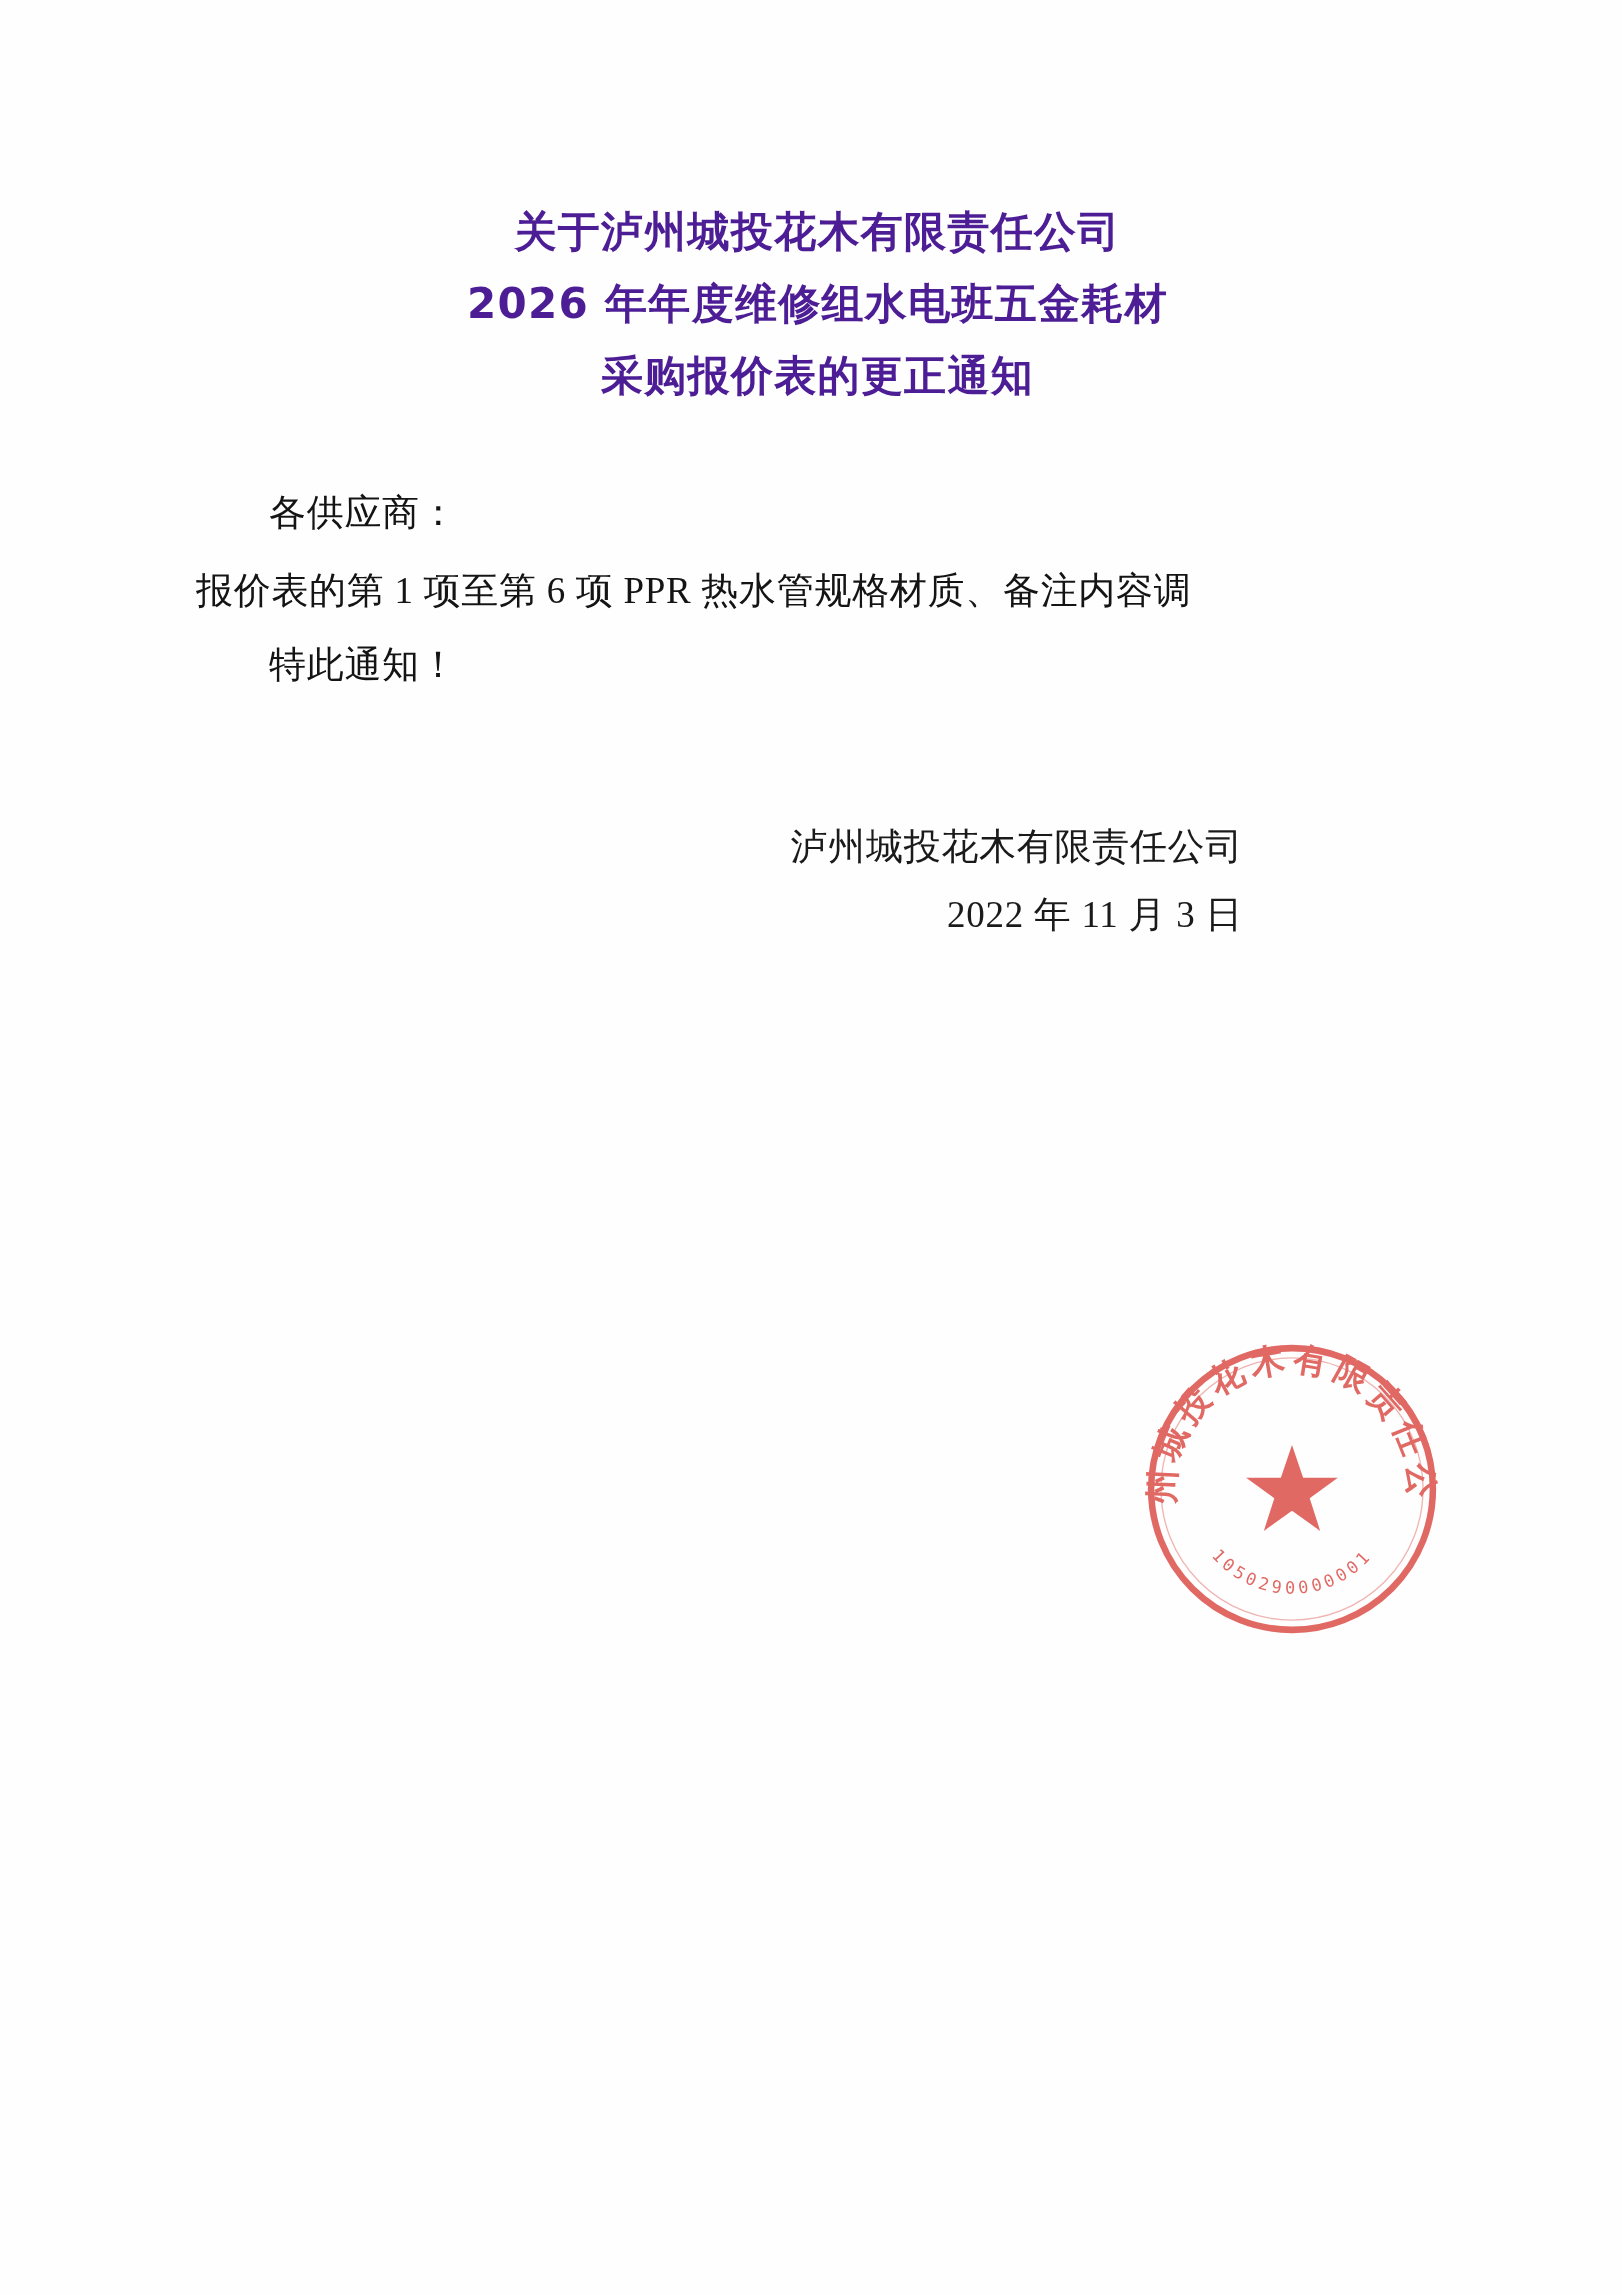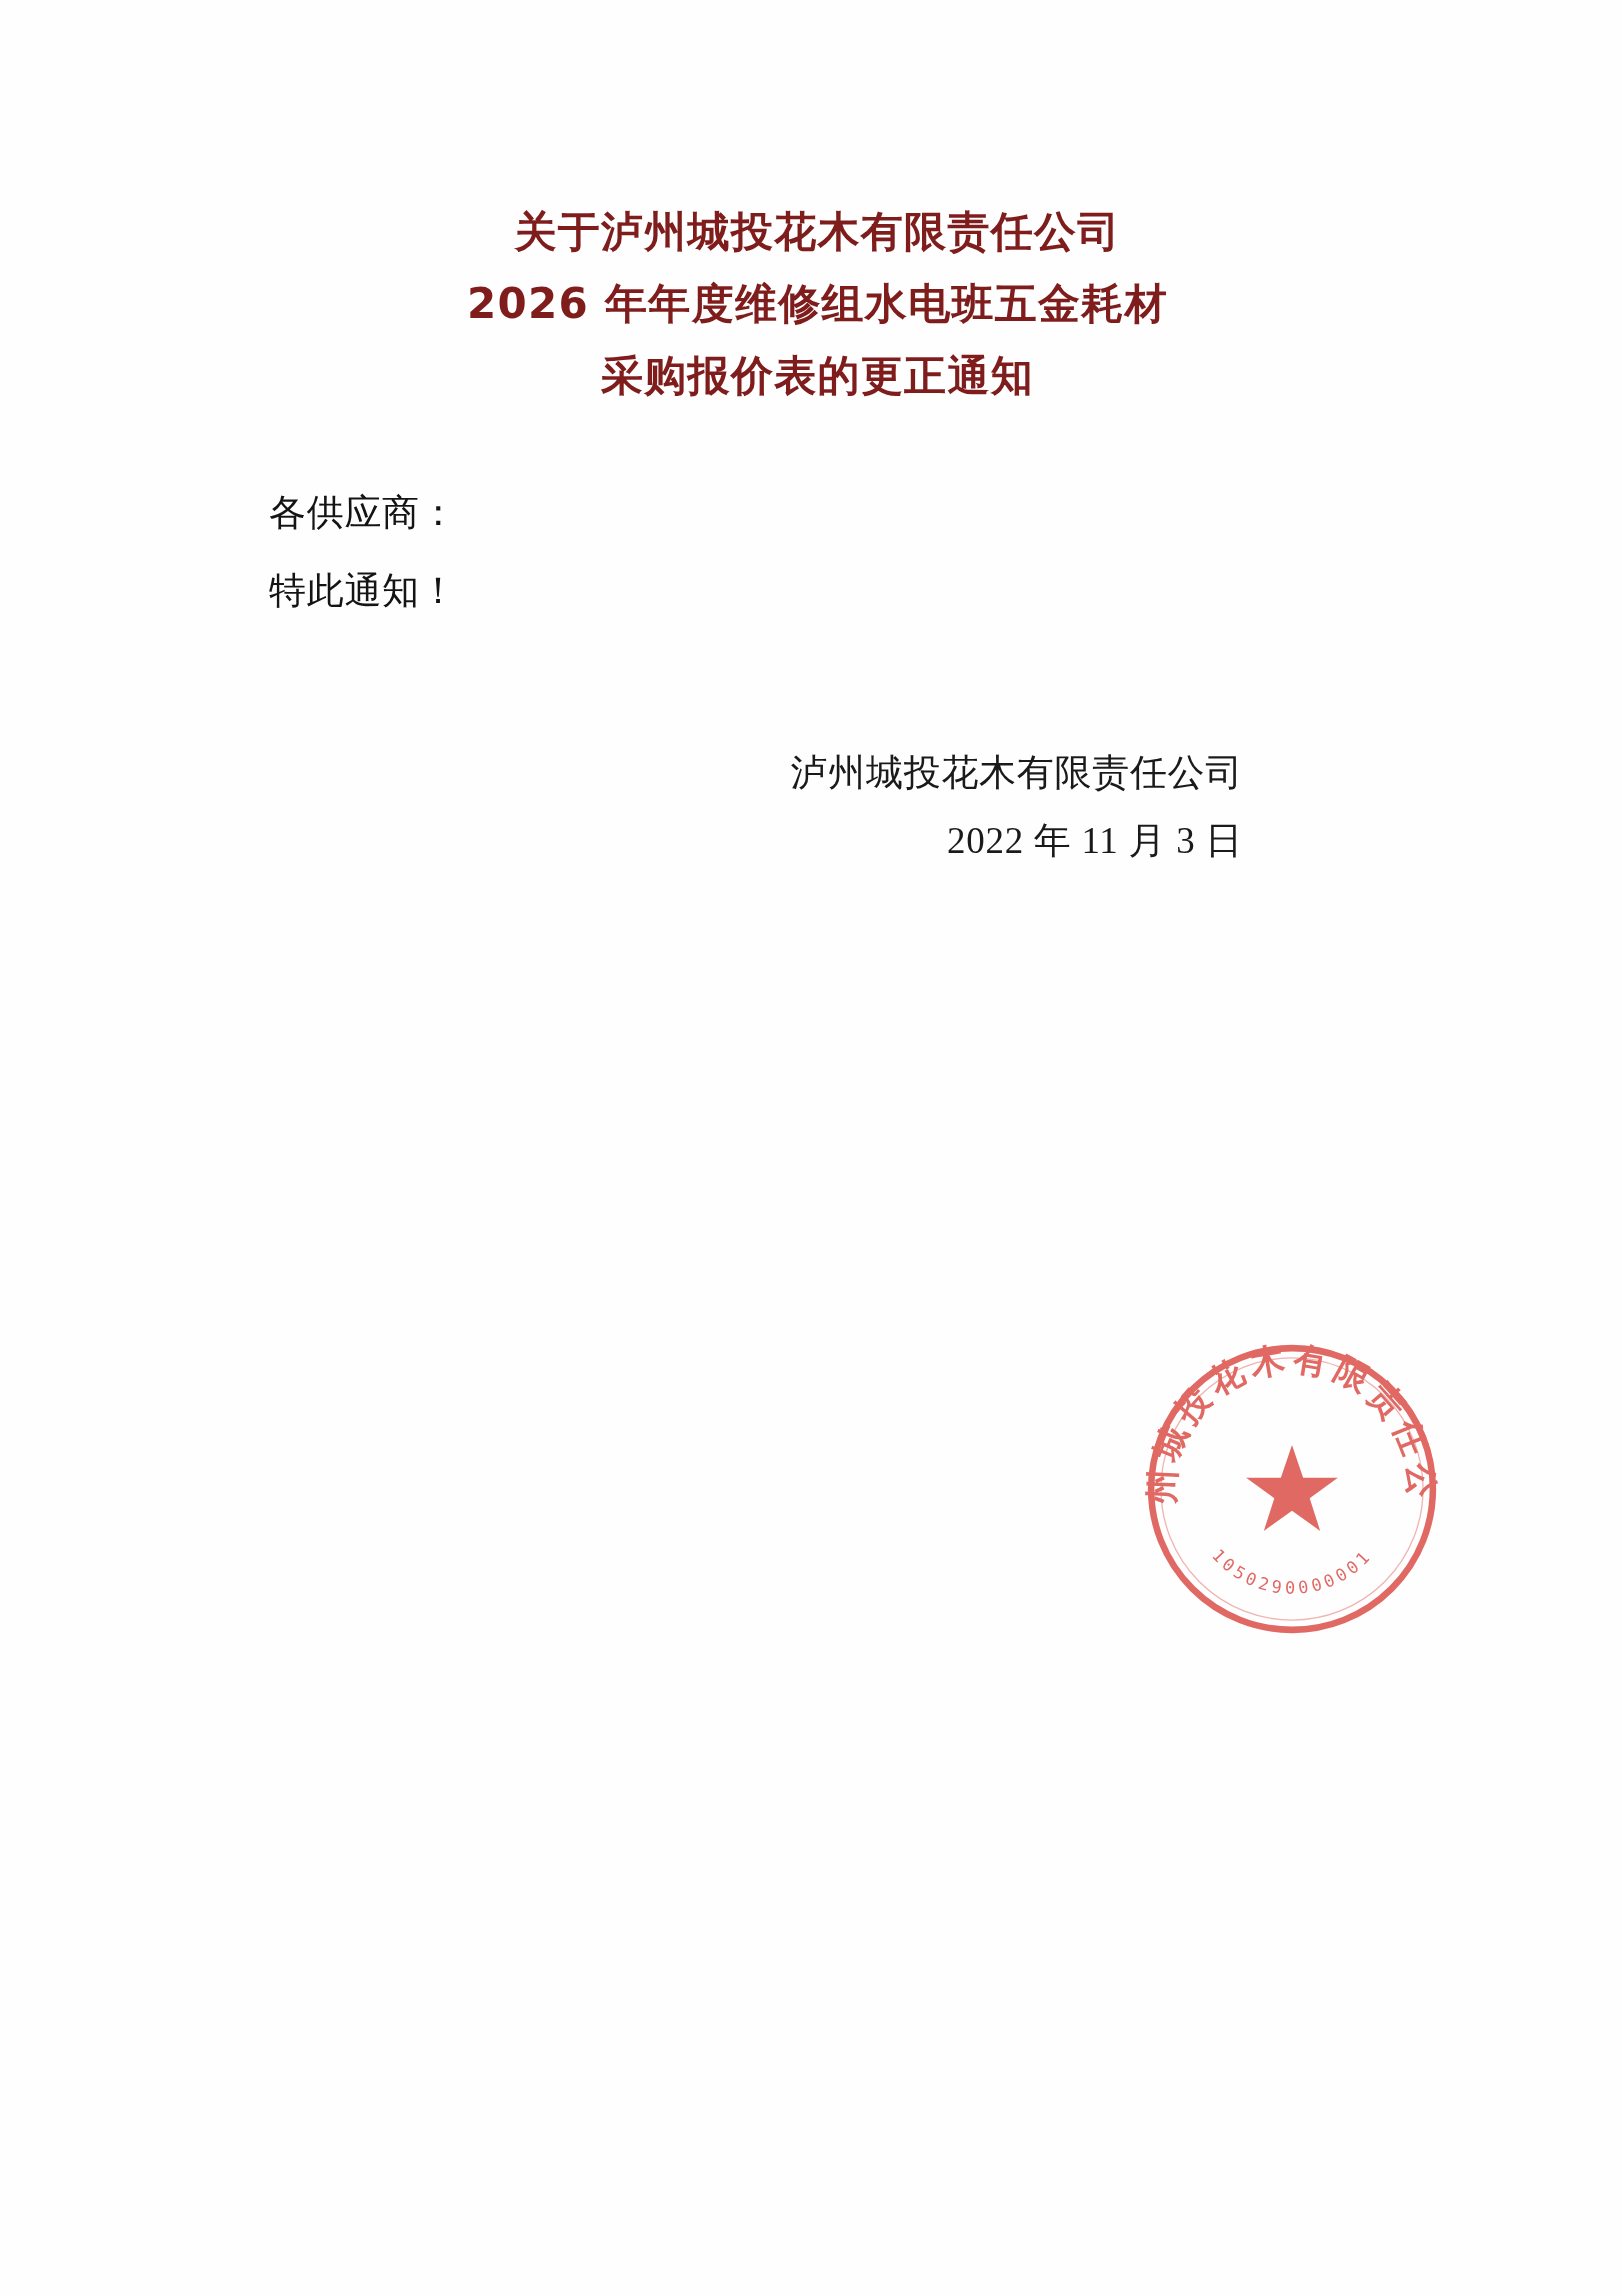--- a/index.html
+++ b/index.html
@@ -33,21 +33,21 @@
     text-align: center;
     margin-bottom: 63px;
   }
 
   .title-line {
     font-family: "DejaVu Sans", "Liberation Sans", sans-serif;
     font-weight: bold;
     font-size: 42px;
     letter-spacing: 1.3px;
     line-height: 1.72;
-    color: #7f1d1d;
+    color: #4c1d95;
   }
 
   .body-block {
     font-size: 37px;
     line-height: 2.0;
     color: #141414;
   }
 
   .para {
     margin: 0 0 3.9px 0;
@@ -104,20 +104,21 @@
   <div class="content">
 
     <div class="title-block">
       <div class="title-line">关于泸州城投花木有限责任公司</div>
       <div class="title-line">2026 年年度维修组水电班五金耗材</div>
       <div class="title-line">采购报价表的更正通知</div>
     </div>
 
     <div class="body-block">
       <p class="para">各供应商：</p>
+      <p class="para noindent tight">报价表的第 1 项至第 6 项 PPR 热水管规格材质、备注内容调</p>
       <p class="para">特此通知！</p>
     </div>
 
     <div class="signature">
       <div class="sig-line">泸州城投花木有限责任公司</div>
       <div class="sig-line">2022 年 11 月 3 日</div>
     </div>
 
     <div class="seal">
       <svg viewBox="0 0 470 470" xmlns="http://www.w3.org/2000/svg">

